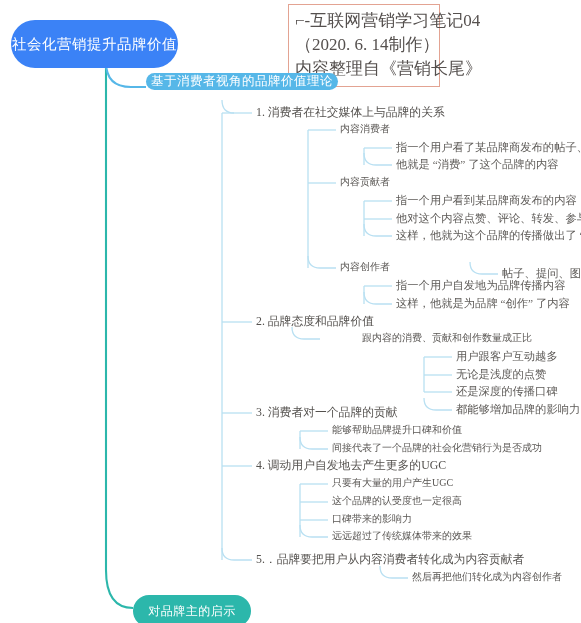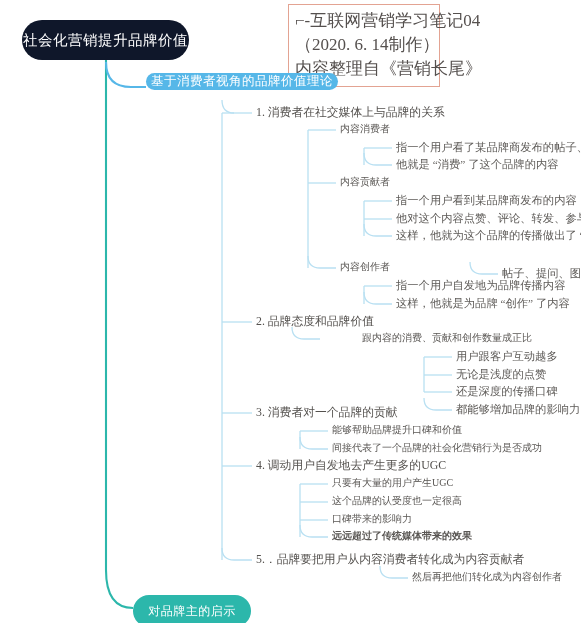--- a/index.html
+++ b/index.html
@@ -18,22 +18,22 @@
   .pill{
     position:absolute;
     display:flex;align-items:center;justify-content:center;
     border-radius:999px;
     color:#ffffff;
     white-space:nowrap;
     letter-spacing:.5px;
     box-sizing:border-box;
   }
   .pill-root{
-    left:22px;top:20px;width:167px;height:40px;
-    background:#0f172a;
+    left:11px;top:20px;width:167px;height:48px;
+    background:#3b82f6;
     font-size:14.5px;
   }
   .pill-branch{
     left:146px;top:73px;width:192px;height:17px;
     background:#56b7e8;
     font-size:12.5px;
   }
   .pill-bottom{
     left:133px;top:595px;width:118px;height:32px;
     background:#2cb7ab;
@@ -164,17 +164,17 @@
   <div class="node lvl3" style="left:456px;top:369px;">无论是浅度的点赞</div>
   <div class="node lvl3" style="left:456px;top:386px;">还是深度的传播口碑</div>
   <div class="node lvl3" style="left:456px;top:404px;">都能够增加品牌的影响力</div>
 
   <div class="node lvl2" style="left:332px;top:425px;">能够帮助品牌提升口碑和价值</div>
   <div class="node lvl2" style="left:332px;top:443px;">间接代表了一个品牌的社会化营销行为是否成功</div>
 
   <div class="node lvl2" style="left:332px;top:478px;">只要有大量的用户产生UGC</div>
   <div class="node lvl2" style="left:332px;top:496px;">这个品牌的认受度也一定很高</div>
   <div class="node lvl2" style="left:332px;top:514px;">口碑带来的影响力</div>
-  <div class="node lvl2" style="left:332px;top:531px;font-weight:bold;">远远超过了传统媒体带来的效果</div>
+  <div class="node lvl2" style="left:332px;top:531px;">远远超过了传统媒体带来的效果</div>
 
   <div class="node lvl2" style="left:412px;top:572px;">然后再把他们转化成为内容创作者</div>
 
 </div>
 
 </body></html>

